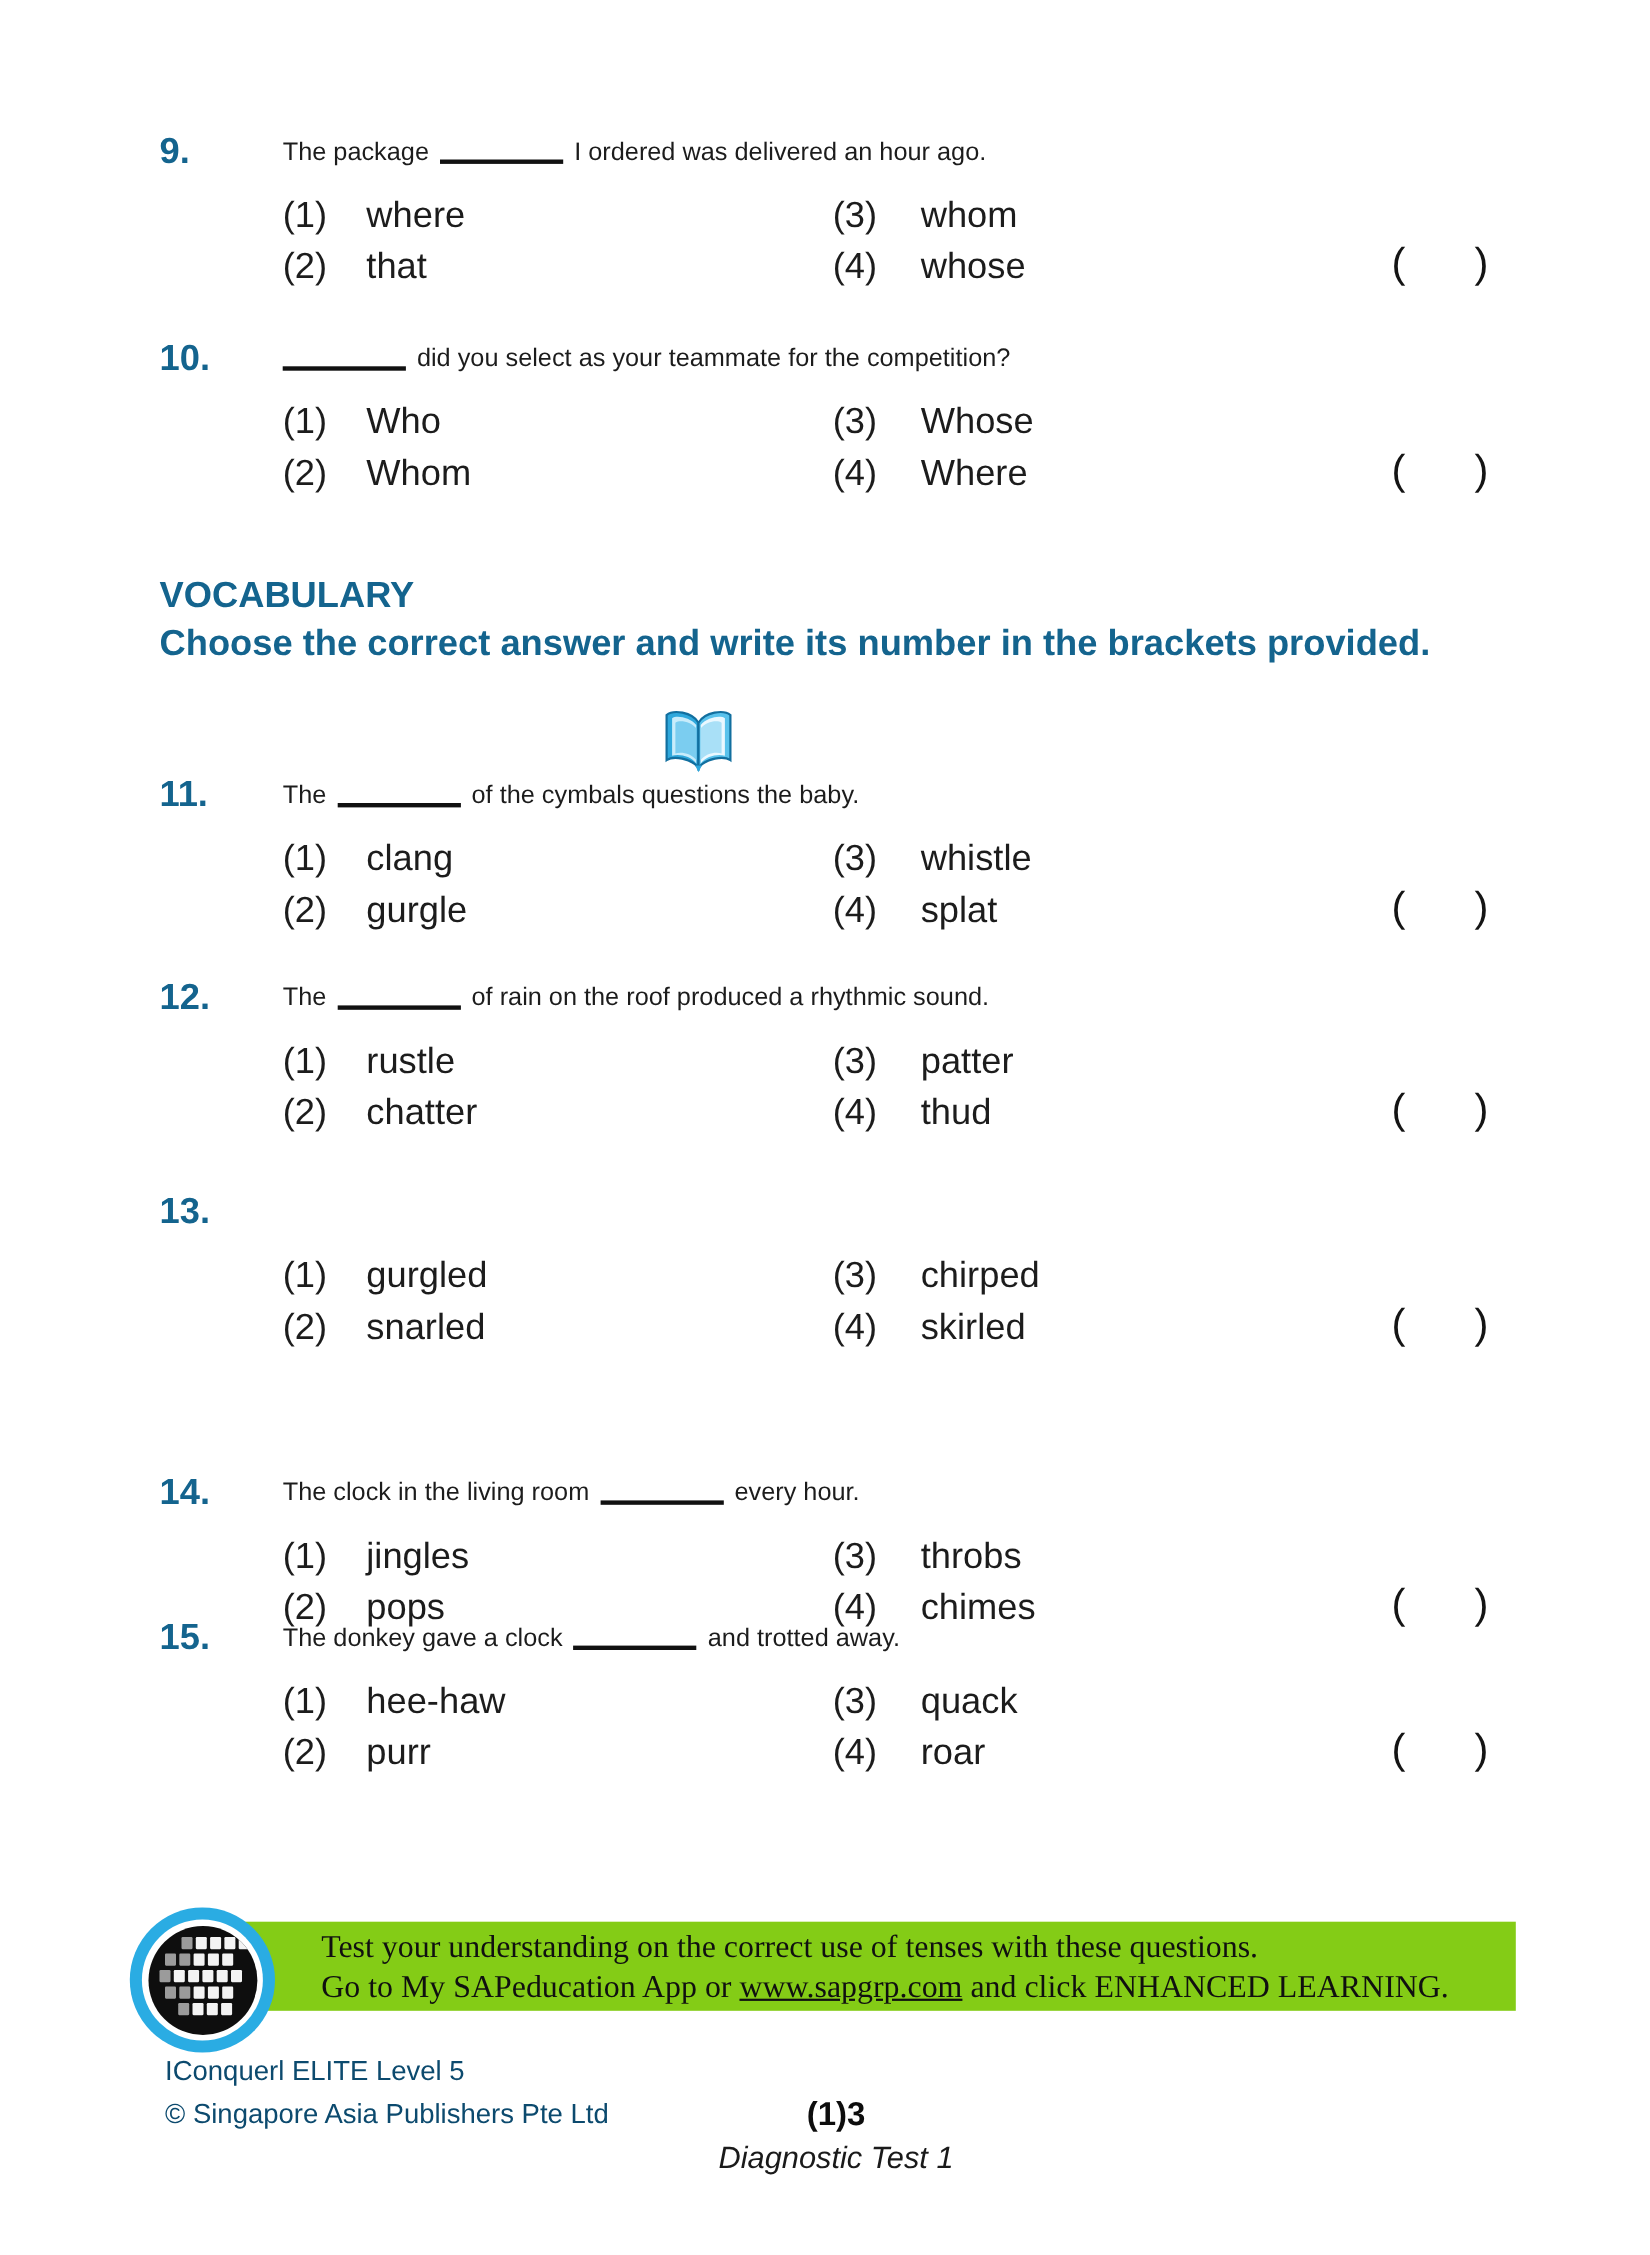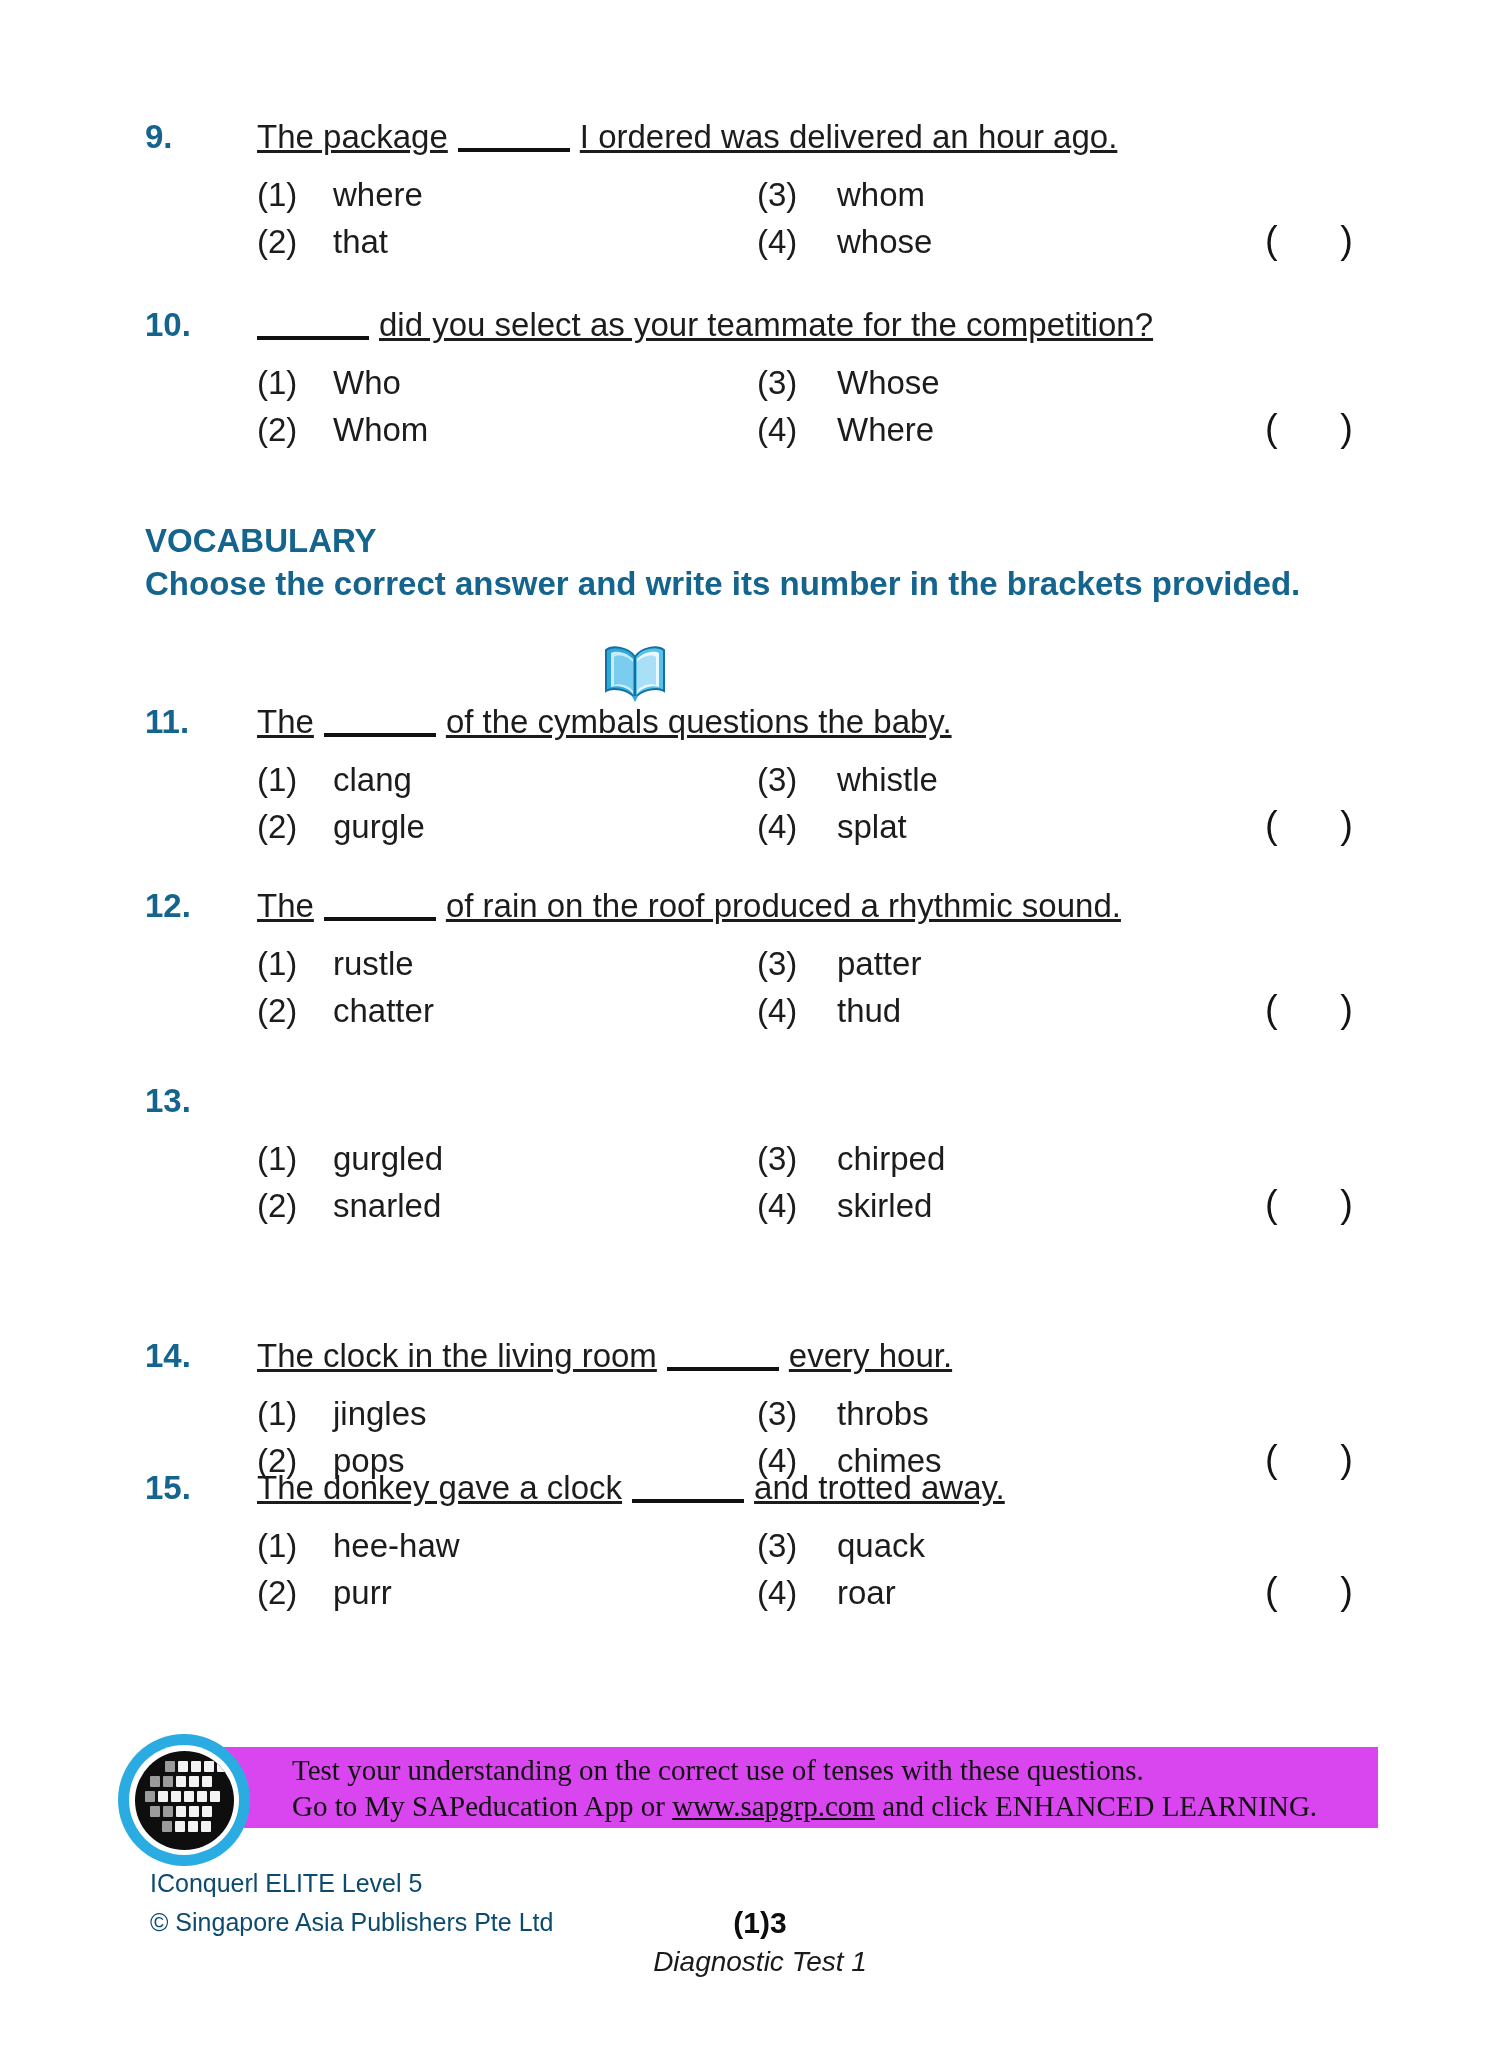--- a/index.html
+++ b/index.html
@@ -16,21 +16,21 @@
     overflow:hidden;
   }
   
   .question{position:absolute;left:0;width:1500px;height:160px;}
   .qnum{
     position:absolute;left:145px;top:0;width:95px;
     font-size:33px;line-height:42px;font-weight:bold;color:var(--accent);
   }
   .qtext{
     position:absolute;left:257px;top:0;
-    font-size:33px;line-height:42px;white-space:nowrap;text-decoration:underline;
+    font-size:23px;line-height:42px;white-space:nowrap;
   }
   .blank{
     display:inline-block;width:112px;height:4px;background:#111;
     vertical-align:-4px;margin:0 10px;
   }
   .orow{position:absolute;left:257px;width:1243px;height:42px;font-size:33px;line-height:42px;}
   .orow.r1{top:58px}
   .orow.r2{top:105px}
   .onum{position:absolute;left:0;}
   .oword{position:absolute;left:76px;}
@@ -46,21 +46,21 @@
   .section-head{
     position:absolute;left:145px;top:519px;
     font-size:33px;line-height:43px;font-weight:bold;color:var(--accent);
     white-space:nowrap;
   }
   
   .book-icon{position:absolute;left:602px;top:644px;width:66px;height:62px;}
   
   .info-box{
     position:absolute;left:190px;top:1747px;width:1188px;height:81px;
-    background:#d946ef;
+    background:#84cc16;
     box-sizing:border-box;padding:5px 0 0 102px;
     font-family:"Liberation Serif",serif;
     font-size:29px;line-height:36px;color:#101010;
     white-space:nowrap;
   }
   .info-bold{font-weight:normal;text-align:center;}
   .info-link{text-decoration:underline;}
   
   .logo{
     position:absolute;left:118px;top:1734px;width:132px;height:132px;

